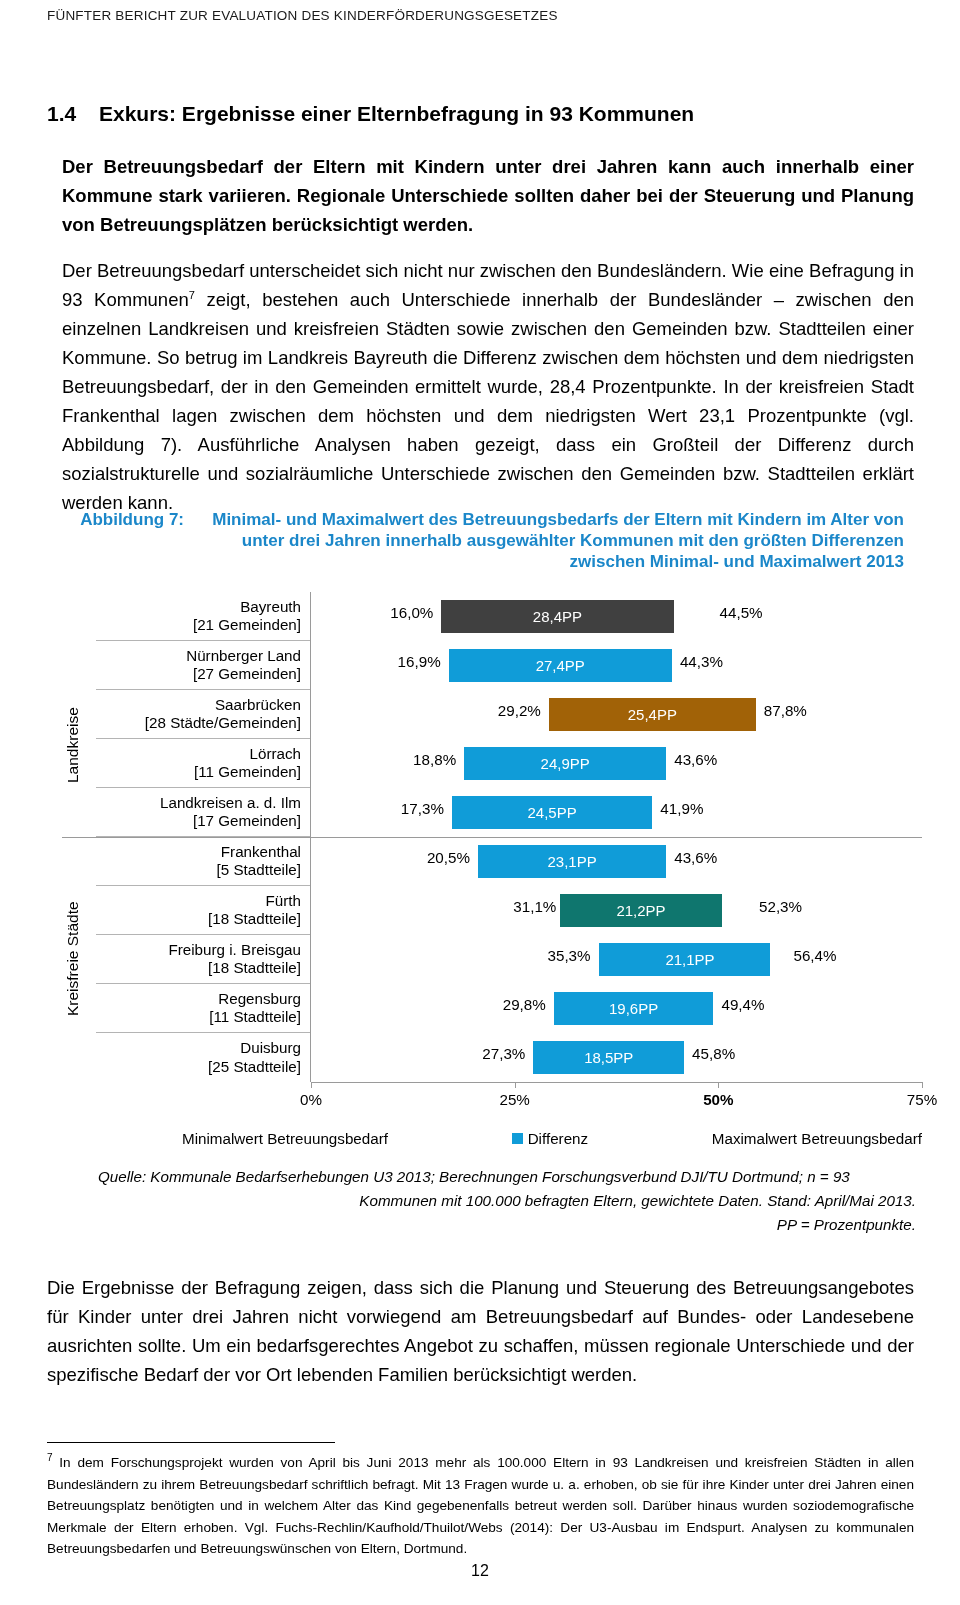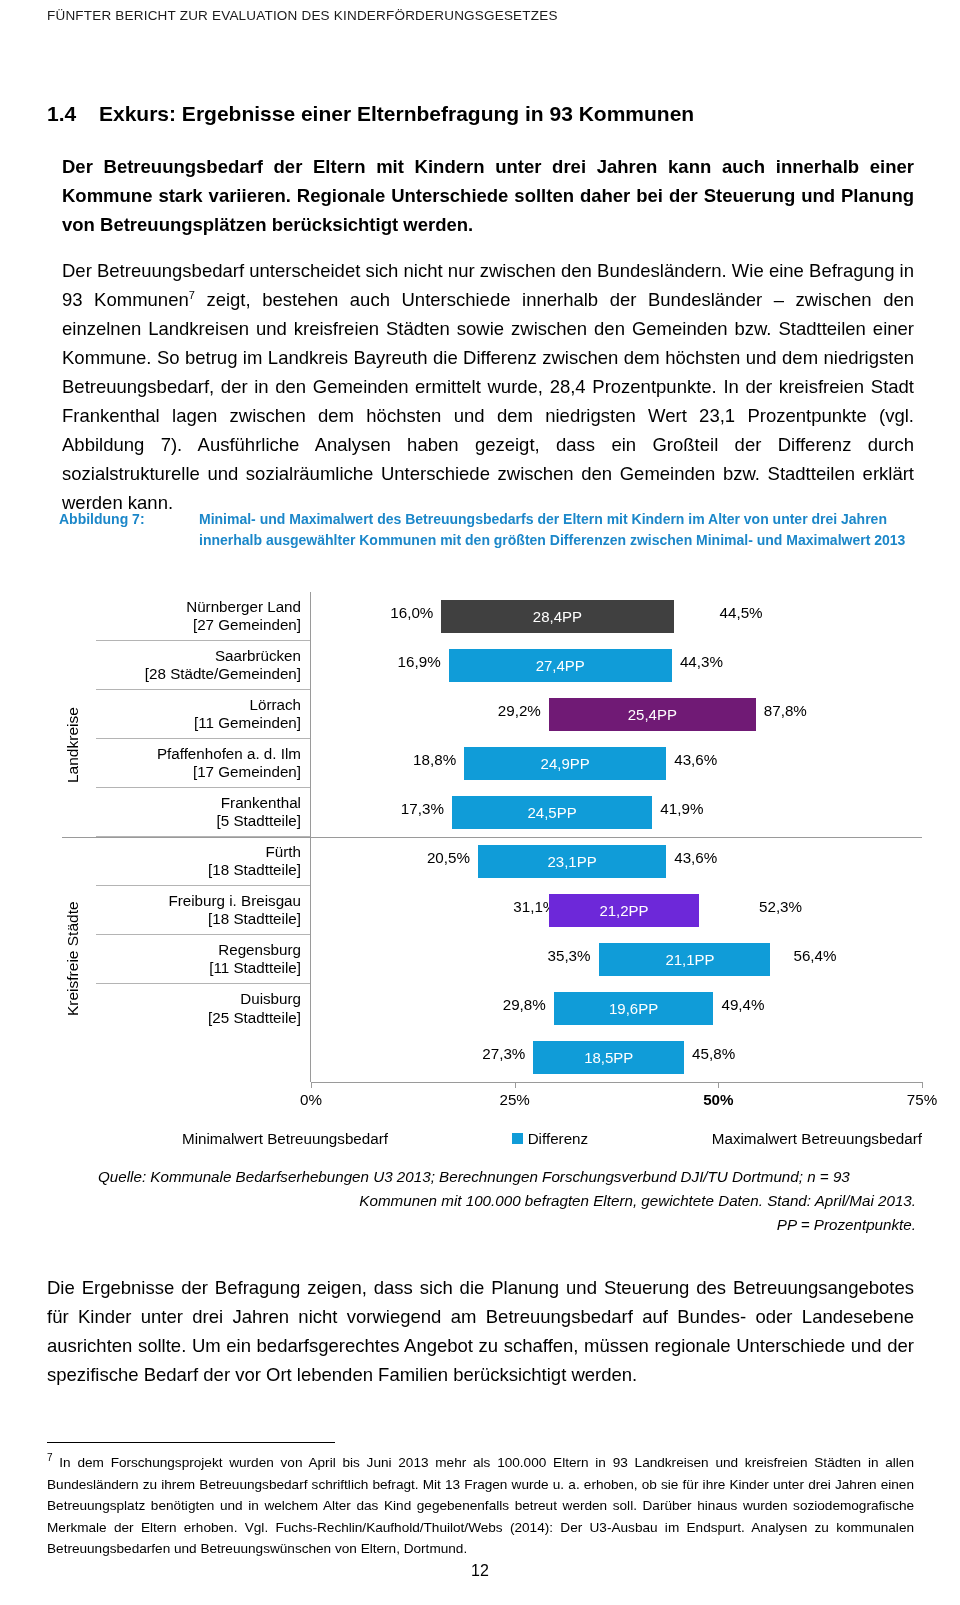--- a/index.html
+++ b/index.html
@@ -78,28 +78,29 @@
   }
   sup.fn {
     font-size: 11px;
     vertical-align: super;
     line-height: 0;
   }
 
   
   .fig-caption {
     position: absolute;
-    left: 59px;
+    left: 44px;
     top: 509px;
     width: 860px;
     display: flex;
     color: #1b87c9;
-    font-size: 14px;
+    font-size: 17px;
     font-weight: bold;
     line-height: 21px;
+    text-align: right;
   }
   .fig-caption-label {
     width: 140px;
     flex: none;
   }
   .fig-caption-body {
     flex: 1;
   }
 
   
@@ -312,39 +313,45 @@
     <span class="fig-caption-body">Minimal- und Maximalwert des Betreuungsbedarfs der Eltern mit Kindern im Alter von unter drei Jahren innerhalb ausgewählter Kommunen mit den größten Differenzen zwischen Minimal- und Maximalwert 2013</span>
   </div>
 
   <div class="chart">
     <div class="chart-body">
       <div class="group-label" id="group-landkreise">Landkreise</div>
       <div class="group-label" id="group-kreisfreie">Kreisfreie Städte</div>
       <div class="cat-axis" id="cat-axis">
           <div class="cat-row">
             <div class="cat-inner">
+              <div>Bayreuth</div>
+              <div>[21 Gemeinden]</div>
+            </div>
+          </div>
+          <div class="cat-row">
+            <div class="cat-inner">
               <div>Nürnberger Land</div>
               <div>[27 Gemeinden]</div>
             </div>
           </div>
           <div class="cat-row">
             <div class="cat-inner">
               <div>Saarbrücken</div>
               <div>[28 Städte/Gemeinden]</div>
             </div>
           </div>
           <div class="cat-row">
             <div class="cat-inner">
               <div>Lörrach</div>
               <div>[11 Gemeinden]</div>
             </div>
           </div>
           <div class="cat-row">
             <div class="cat-inner">
-              <div>Pfaffenhofen a. d. Ilm</div>
+              <div>Landkreisen a. d. Ilm</div>
               <div>[17 Gemeinden]</div>
             </div>
           </div>
           <div class="cat-row">
             <div class="cat-inner">
               <div>Frankenthal</div>
               <div>[5 Stadtteile]</div>
             </div>
           </div>
           <div class="cat-row">
@@ -378,41 +385,41 @@
             <div class="bar" style="left: 130.347px; width: 232.18px; background: #404040;">28,4PP</div>
             <div class="lbl-max" style="left: 362.527px; padding-left: 46px;">44,5%</div>
           </div>
           <div class="bar-row">
             <div class="lbl-min" style="left: 137.679px;">16,9%</div>
             <div class="bar" style="left: 137.679px; width: 223.219px; background: rgb(16, 156, 216);">27,4PP</div>
             <div class="lbl-max" style="left: 360.897px;">44,3%</div>
           </div>
           <div class="bar-row">
             <div class="lbl-min" style="left: 237.883px;">29,2%</div>
-            <div class="bar" style="left: 237.883px; width: 206.925px; background: #701a75;">25,4PP</div>
+            <div class="bar" style="left: 237.883px; width: 206.925px; background: #a16207;">25,4PP</div>
             <div class="lbl-max" style="left: 444.808px;">87,8%</div>
           </div>
           <div class="bar-row">
             <div class="lbl-min" style="left: 153.157px;">18,8%</div>
             <div class="bar" style="left: 153.157px; width: 202.037px; background: rgb(16, 156, 216);">24,9PP</div>
             <div class="lbl-max" style="left: 355.195px;">43,6%</div>
           </div>
           <div class="bar-row">
             <div class="lbl-min" style="left: 140.937px;">17,3%</div>
             <div class="bar" style="left: 140.937px; width: 200.408px; background: rgb(16, 156, 216);">24,5PP</div>
             <div class="lbl-max" style="left: 341.345px;">41,9%</div>
           </div>
           <div class="bar-row">
             <div class="lbl-min" style="left: 167.007px;">20,5%</div>
             <div class="bar" style="left: 167.007px; width: 188.188px; background: rgb(16, 156, 216);">23,1PP</div>
             <div class="lbl-max" style="left: 355.195px;">43,6%</div>
           </div>
           <div class="bar-row">
             <div class="lbl-min" style="left: 253.361px;">31,1%</div>
-            <div class="bar" style="left: 238px; width: 150px; background: #6d28d9;">21,2PP</div>
+            <div class="bar" style="left: 249px; width: 162px; background: #0f766e;">21,2PP</div>
             <div class="lbl-max" style="left: 440px;">52,3%</div>
           </div>
           <div class="bar-row">
             <div class="lbl-min" style="left: 287.577px;">35,3%</div>
             <div class="bar" style="left: 287.577px; width: 171.895px; background: rgb(16, 156, 216); padding-left: 11px;">21,1PP</div>
             <div class="lbl-max" style="left: 459.472px; padding-left: 23px;">56,4%</div>
           </div>
           <div class="bar-row">
             <div class="lbl-min" style="left: 242.771px;">29,8%</div>
             <div class="bar" style="left: 242.771px; width: 159.675px; background: rgb(16, 156, 216);">19,6PP</div>

